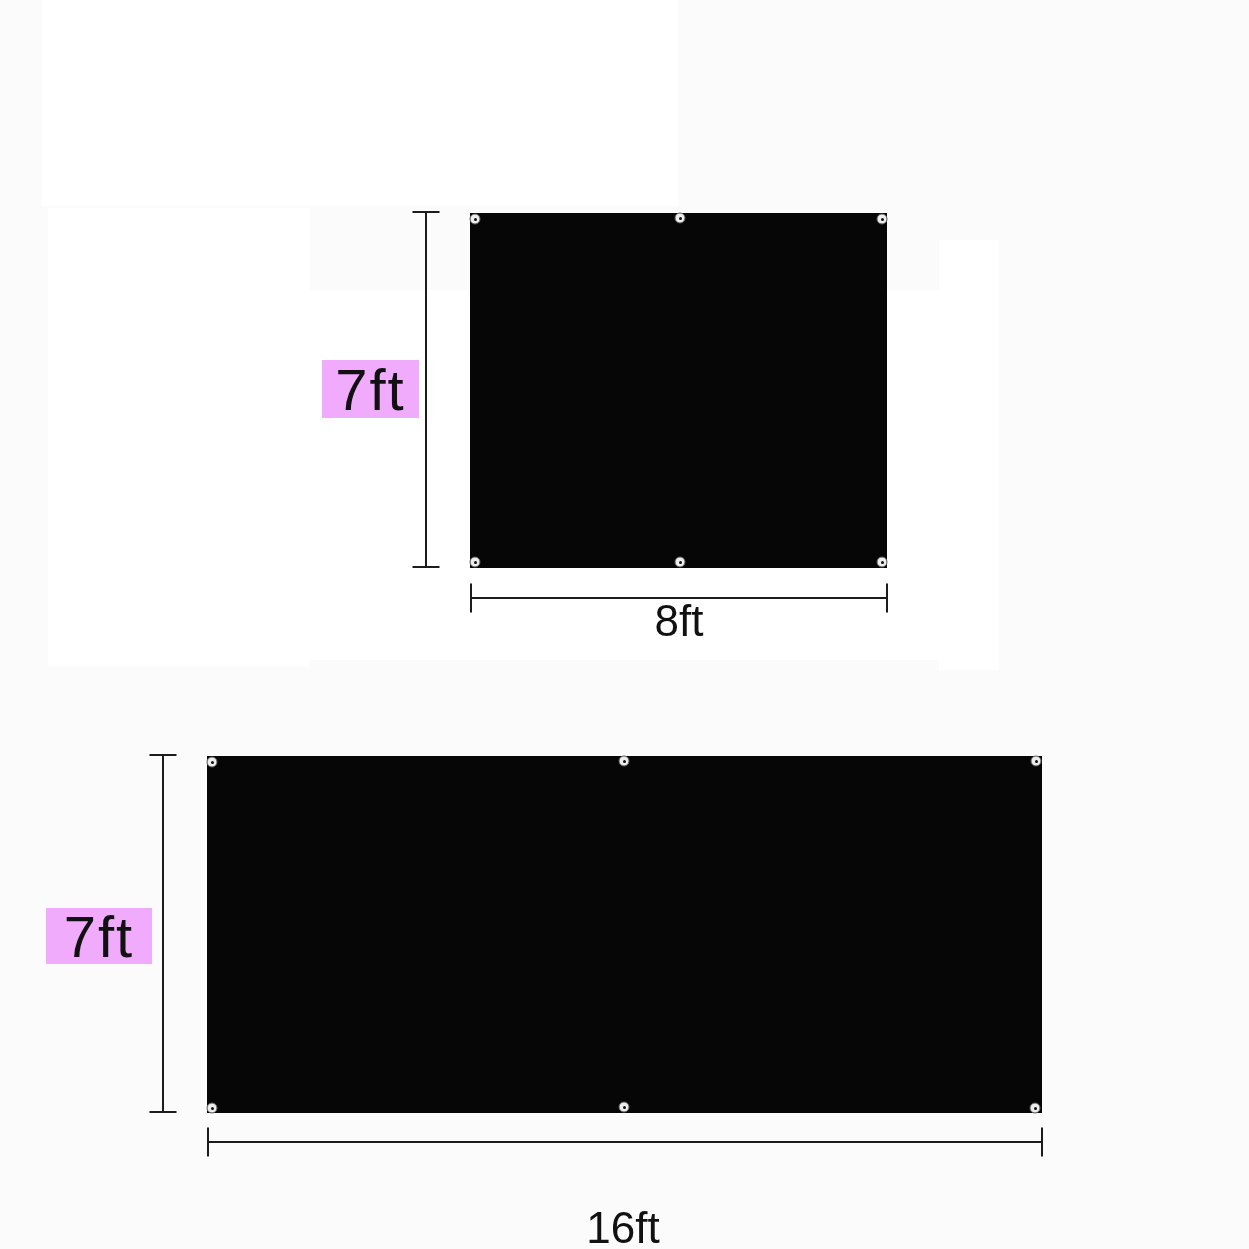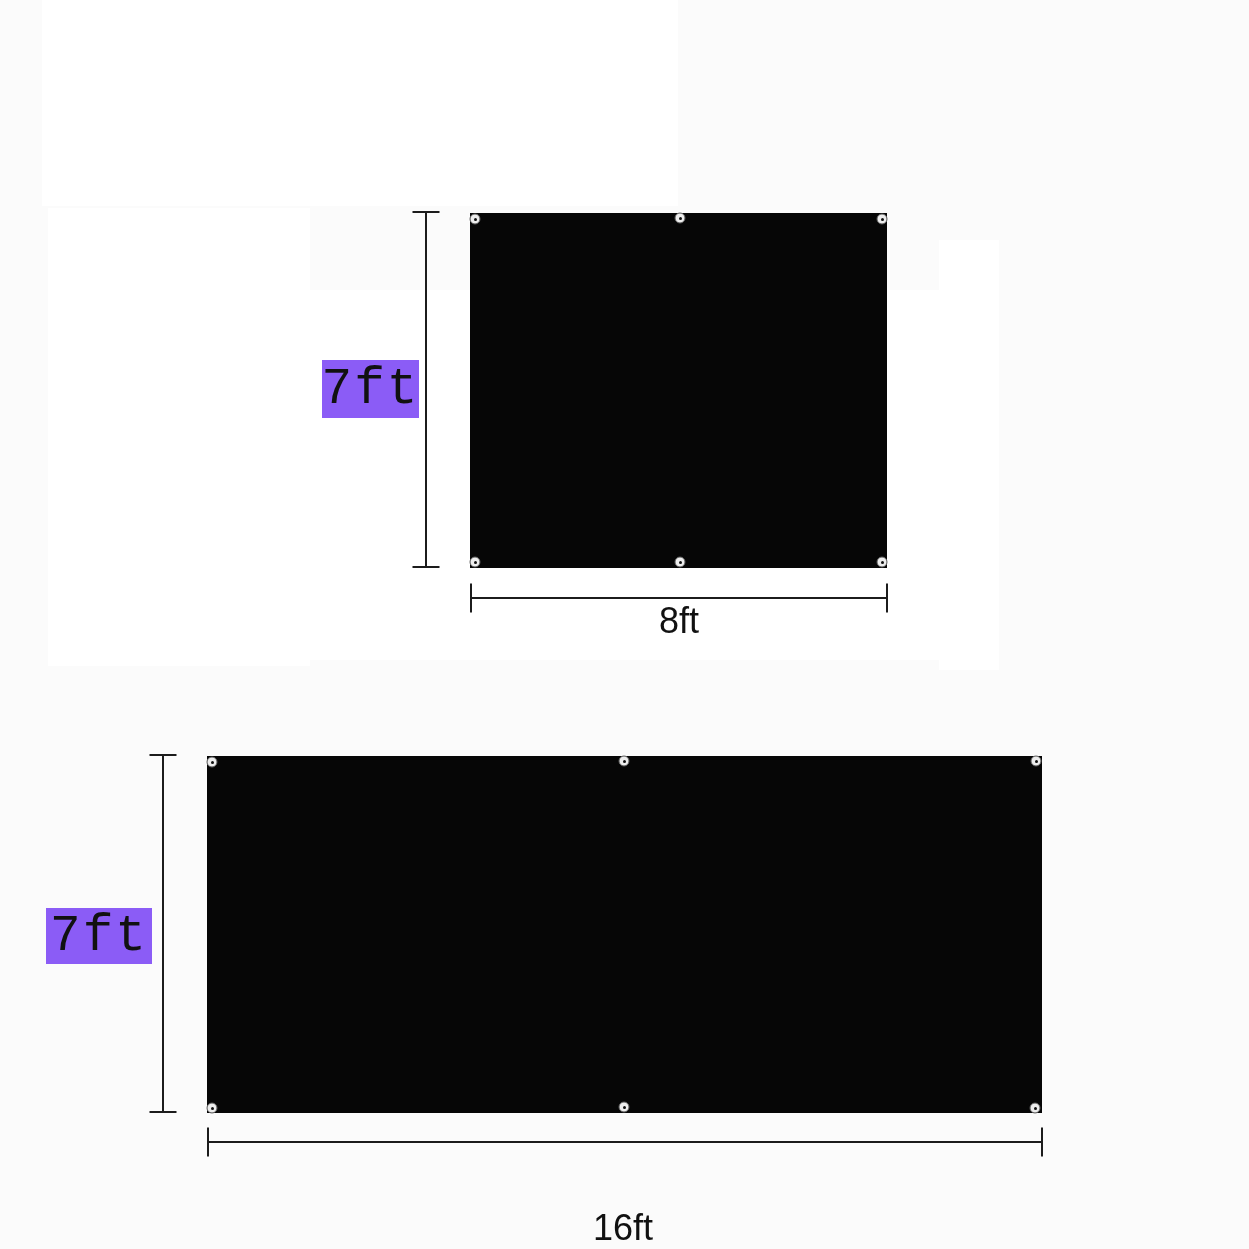--- a/index.html
+++ b/index.html
@@ -61,28 +61,28 @@
   .dim-h .cap.end   { right:0; }
 
   
   .dim-label {
     position:absolute;
     display:flex; align-items:center; justify-content:center;
     color:#111111;
     white-space:nowrap;
   }
   .dim-label.mono {
-    font-family:Liberation Mono, monospace;
-    font-size:51px;
+    font-family:Liberation Sans, sans-serif;
+    font-size:58px;
     letter-spacing:2px;
-    background:#8b5cf6;
+    background:#f0abfc;
   }
   .dim-label.sans {
     font-family:"Liberation Sans", sans-serif;
-    font-size:36px;
+    font-size:44px;
     background:transparent;
   }
 
   .label-h-top    { left:322px; top:360px; width:97px;  height:58px; }
   .label-w-top    { left:619px; top:598px; width:120px; height:46px; }
   .label-h-bottom { left:46px;  top:908px; width:106px; height:56px; }
   .label-w-bottom { left:553px; top:1204px; width:140px; height:48px; }
 
   .dim-v.top    { left:425px; top:211px; height:357px; }
   .dim-h.top    { left:470px; top:597px; width:418px; }

